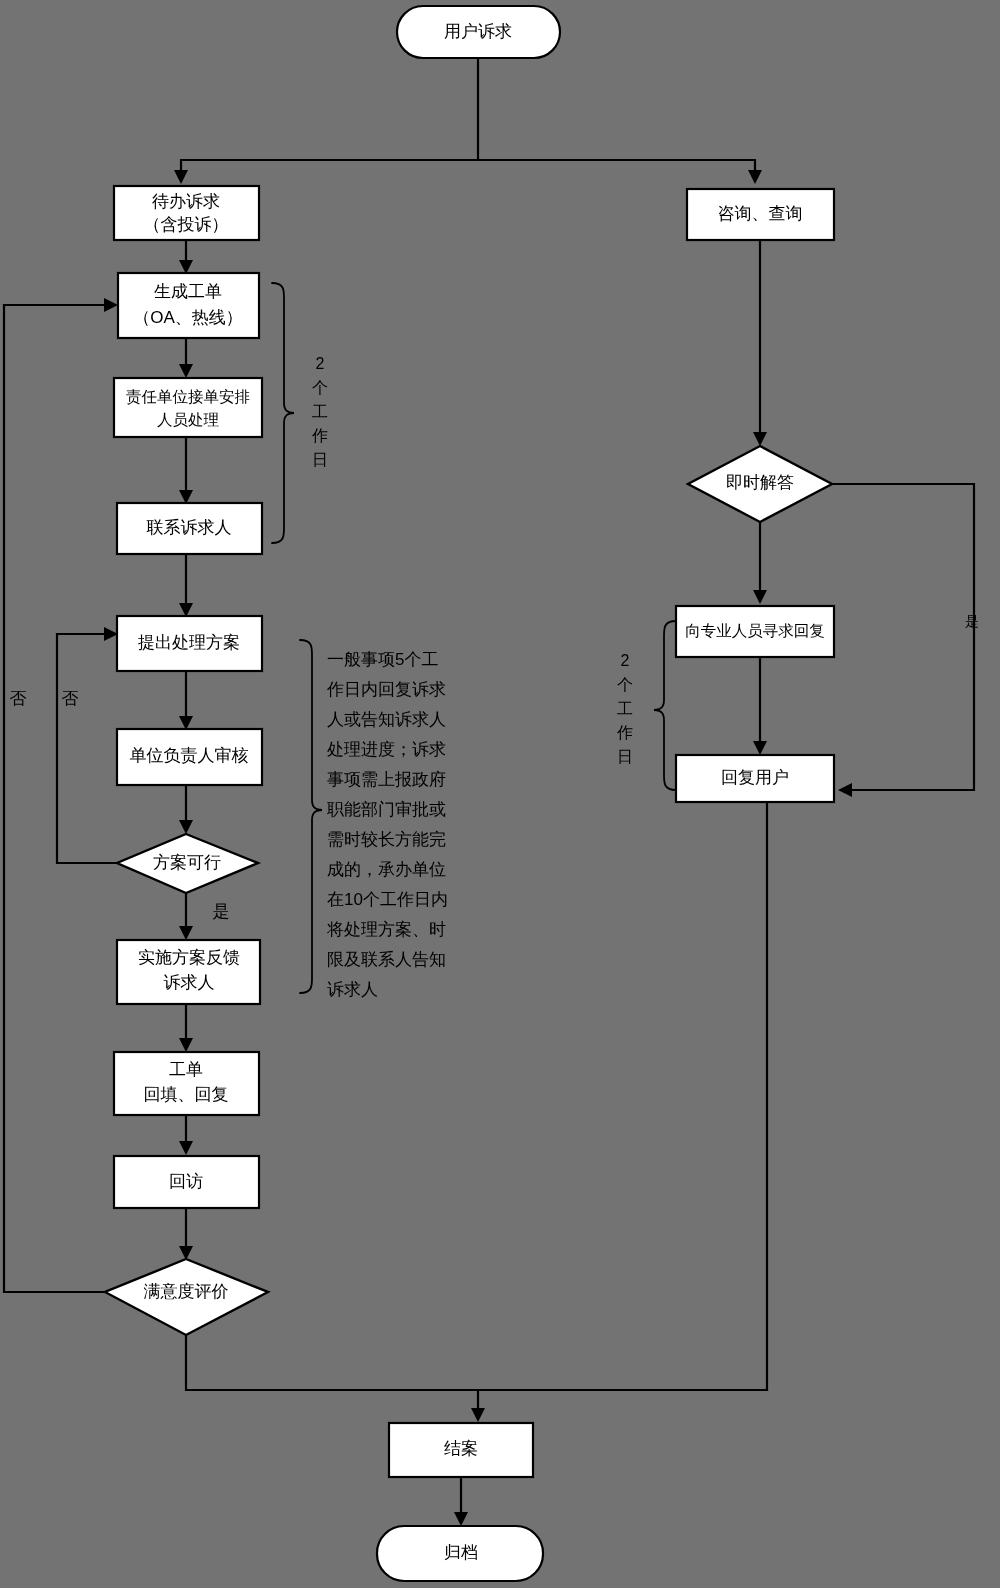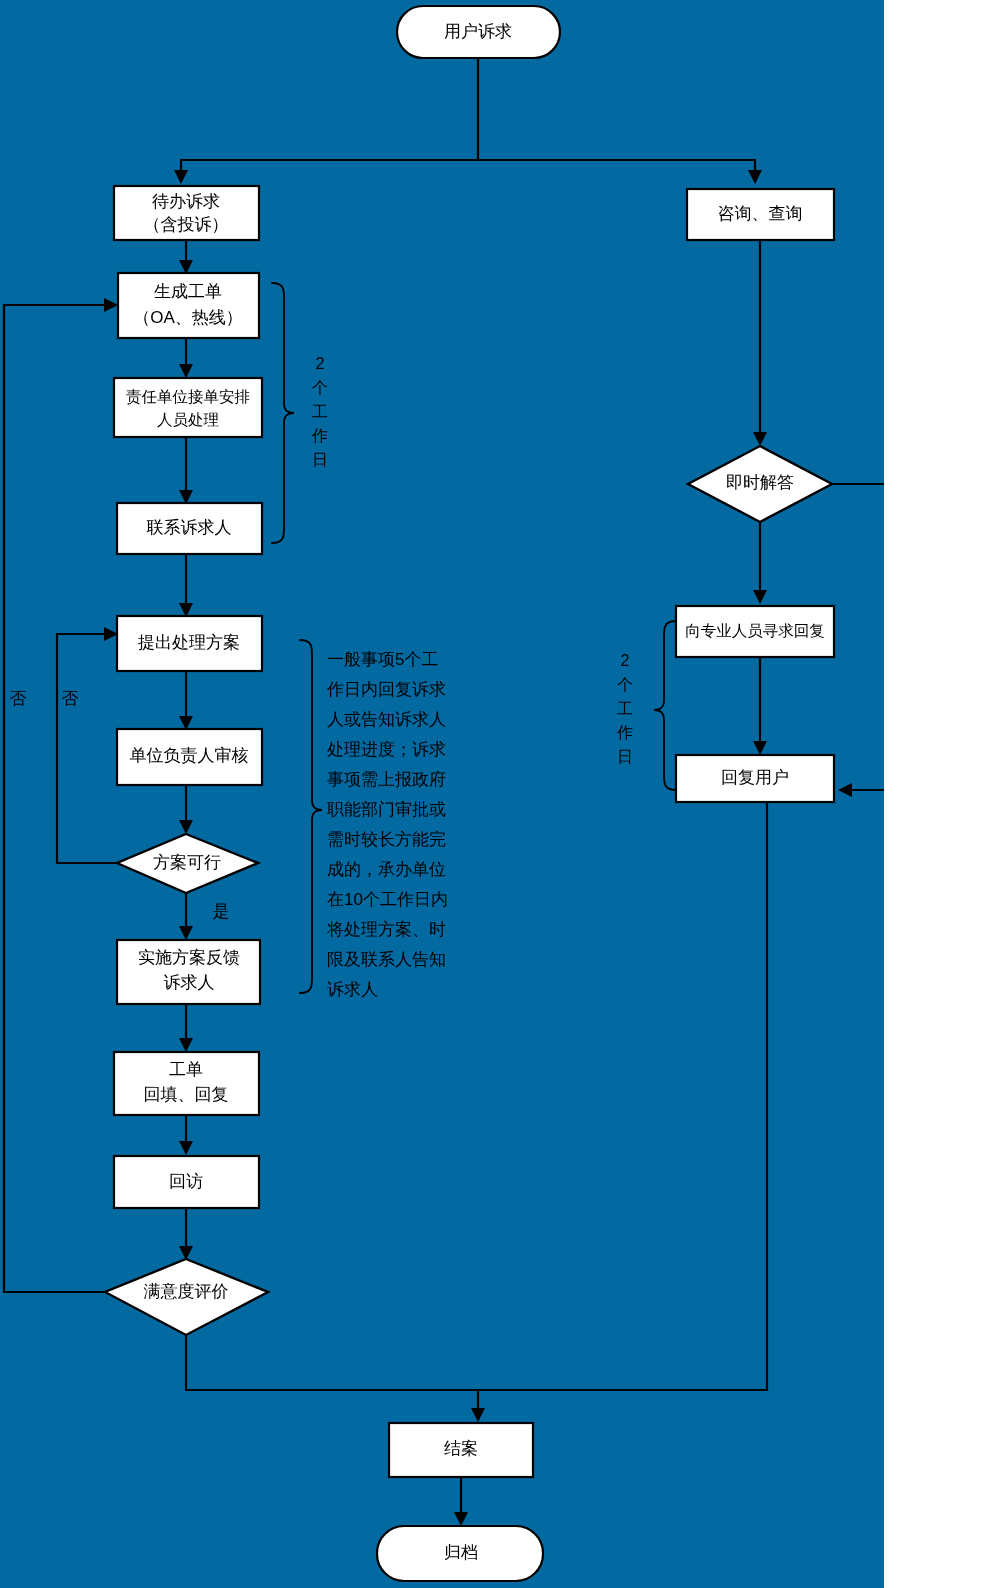--- a/index.html
+++ b/index.html
@@ -5,23 +5,23 @@
   html, body {
     margin: 0;
     padding: 0;
     background: #ffffff;
   }
   body {
     font-family: "Liberation Sans", "DejaVu Sans", sans-serif;
   }
   #flowchart-root {
     position: relative;
-    width: 884px;
+    width: 1000px;
     height: 1588px;
-    background: #0369a1;
+    background: #737373;
     overflow: hidden;
   }
   svg.fc {
     position: absolute;
     top: 0;
     left: 0;
     width: 1000px;
     height: 1588px;
     display: block;
   }

